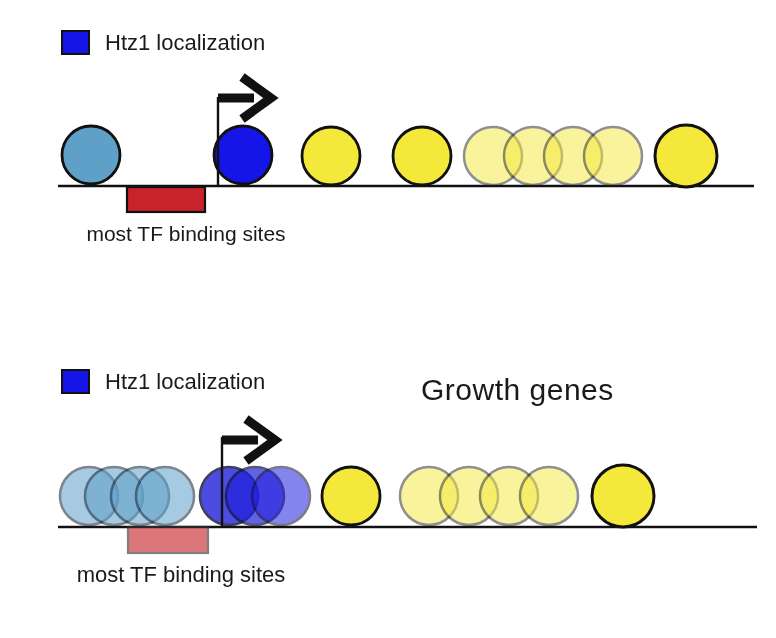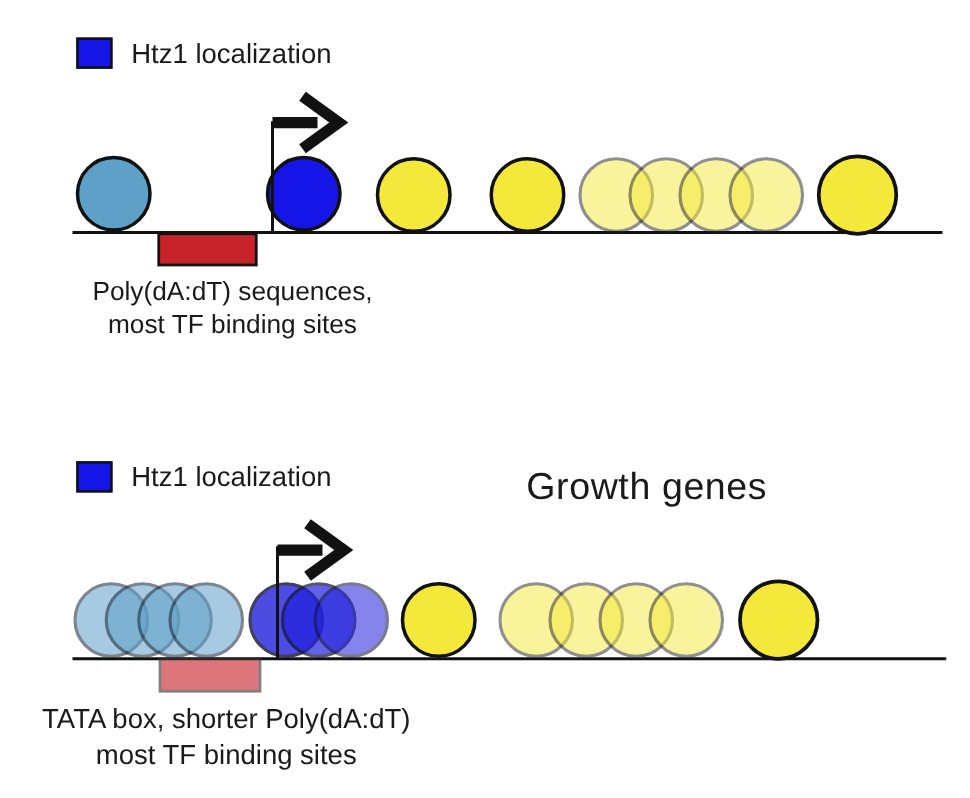--- a/index.html
+++ b/index.html
@@ -64,29 +64,27 @@
       </g>
     </svg>
 
   <div class="legend legend-growth">
     <span class="swatch" style="background: rgb(21, 21, 232);"></span>
     <span class="lab">Htz1 localization</span>
   </div>
 
 
   <div class="caption cap1">
-    <div>Poly(dA:dT) sequences,</div>
     <div>most TF binding sites</div>
   </div>
 
   <div class="legend legend-stress">
     <span class="swatch" style="background: rgb(21, 21, 232);"></span>
     <span class="lab">Htz1 localization</span>
   </div>
 
   <div class="panel-title title-stress">Growth genes</div>
 
   <div class="caption cap2">
-    <div>TATA box, shorter Poly(dA:dT)</div>
     <div>most TF binding sites</div>
   </div>
 
 </div>
 
 </body></html>

